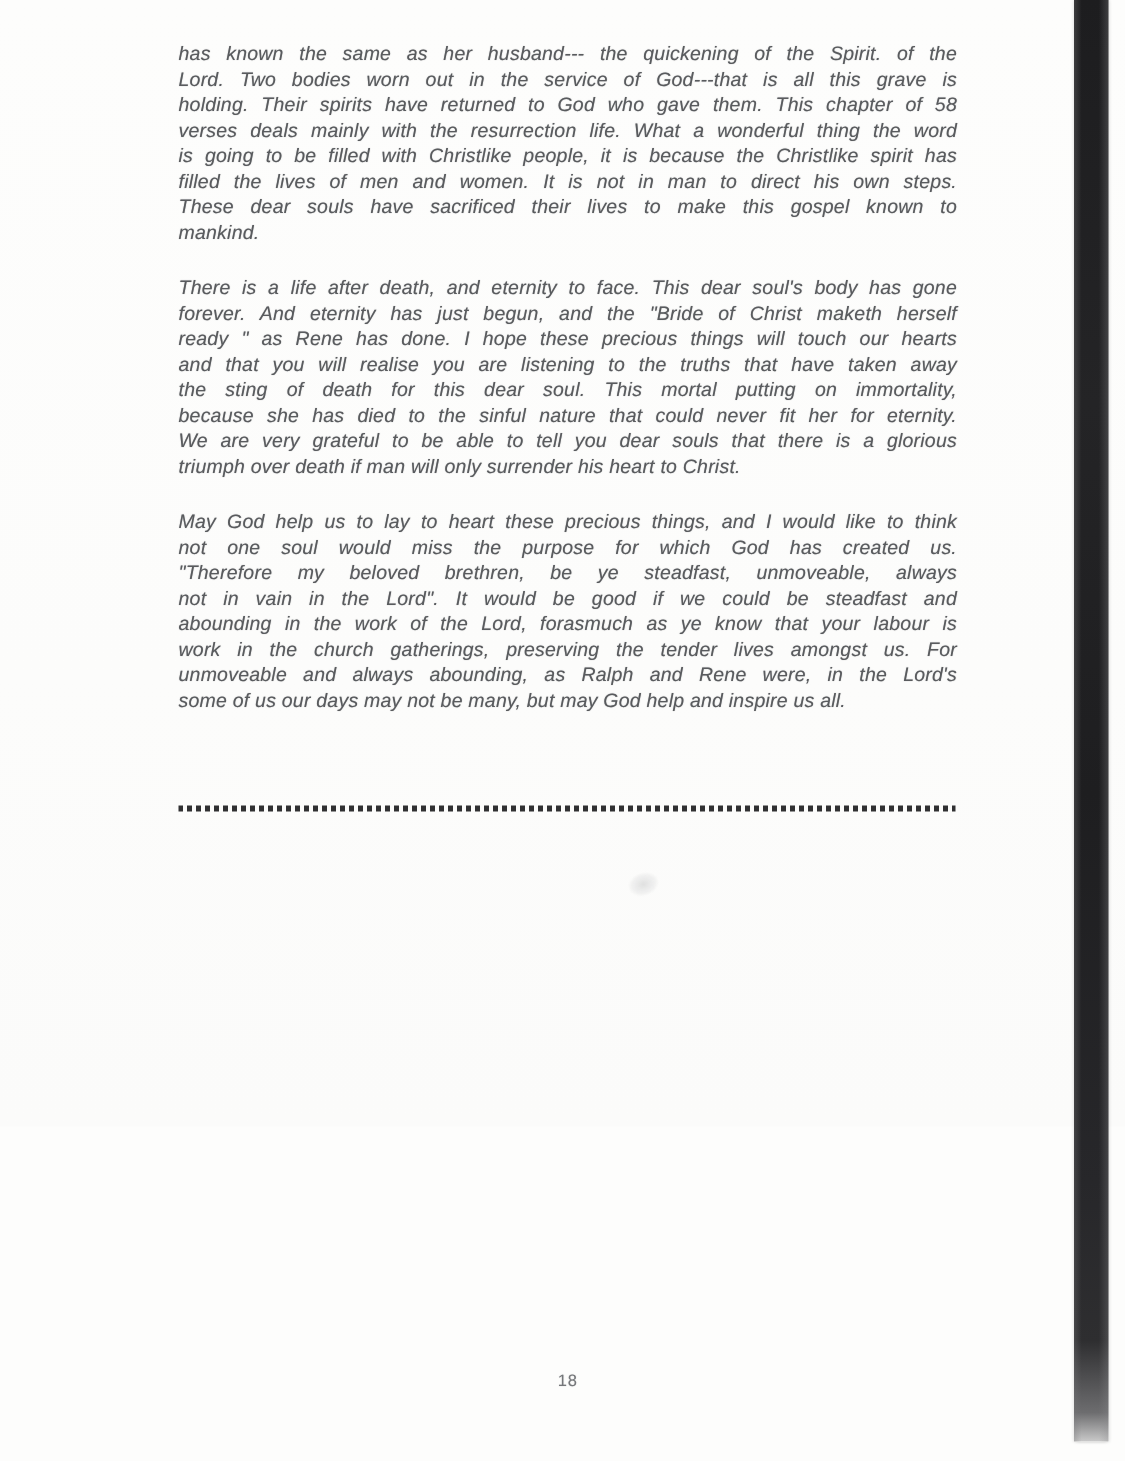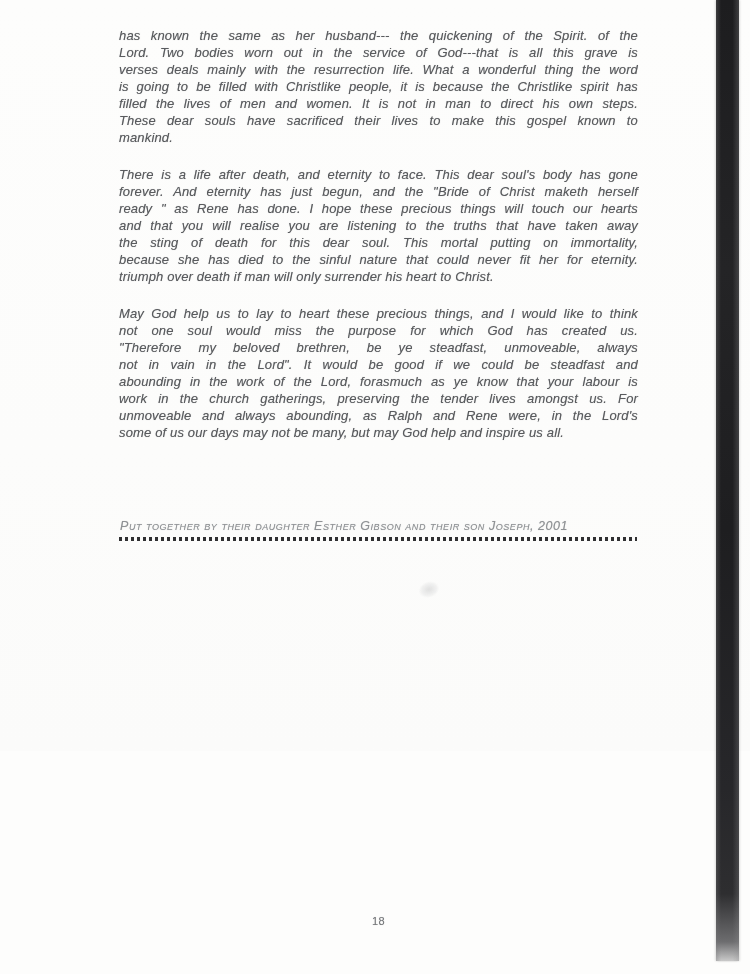--- a/index.html
+++ b/index.html
@@ -111,48 +111,49 @@
 </style>
 </head>
 <body>
 
 <div class="page">
 
   <div class="content" id="paragraph-container">
       <div class="para">
         <div class="line">has known the same as her husband--- the quickening of the Spirit. of the</div>
         <div class="line">Lord. Two bodies worn out in the service of God---that is all this grave is</div>
+        <div class="line">holding. Their spirits have returned to God who gave them. This chapter of 58</div>
         <div class="line">verses deals mainly with the resurrection life. What a wonderful thing the word</div>
         <div class="line">is going to be filled with Christlike people, it is because the Christlike spirit has</div>
         <div class="line">filled the lives of men and women. It is not in man to direct his own steps.</div>
         <div class="line">These dear souls have sacrificed their lives to make this gospel known to</div>
         <div class="line last">mankind.</div>
       </div>
       <div class="para">
         <div class="line">There is a life after death, and eternity to face. This dear soul's body has gone</div>
         <div class="line">forever. And eternity has just begun, and the "Bride of Christ maketh herself</div>
         <div class="line">ready " as Rene has done. I hope these precious things will touch our hearts</div>
         <div class="line">and that you will realise you are listening to the truths that have taken away</div>
         <div class="line">the sting of death for this dear soul. This mortal putting on immortality,</div>
         <div class="line">because she has died to the sinful nature that could never fit her for eternity.</div>
+        <div class="line">We are very grateful to be able to tell you dear souls that there is a glorious</div>
         <div class="line last">triumph over death if man will only surrender his heart to Christ.</div>
       </div>
       <div class="para">
         <div class="line">May God help us to lay to heart these precious things, and I would like to think</div>
         <div class="line">not one soul would miss the purpose for which God has created us.</div>
         <div class="line">"Therefore my beloved brethren, be ye steadfast, unmoveable, always</div>
         <div class="line">not in vain in the Lord". It would be good if we could be steadfast and</div>
         <div class="line">abounding in the work of the Lord, forasmuch as ye know that your labour is</div>
         <div class="line">work in the church gatherings, preserving the tender lives amongst us. For</div>
         <div class="line">unmoveable and always abounding, as Ralph and Rene were, in the Lord's</div>
         <div class="line last">some of us our days may not be many, but may God help and inspire us all.</div>
       </div>
     </div>
 
-  <div class="attribution">Put together by their daughter Esther Gibson and their son Joseph, 2001</div>
 
   <div class="dotted-rule"></div>
 
   <div class="smudge"></div>
 
   <div class="scan-bar"></div>
 
   <div class="page-number">18</div>
 
 </div>

